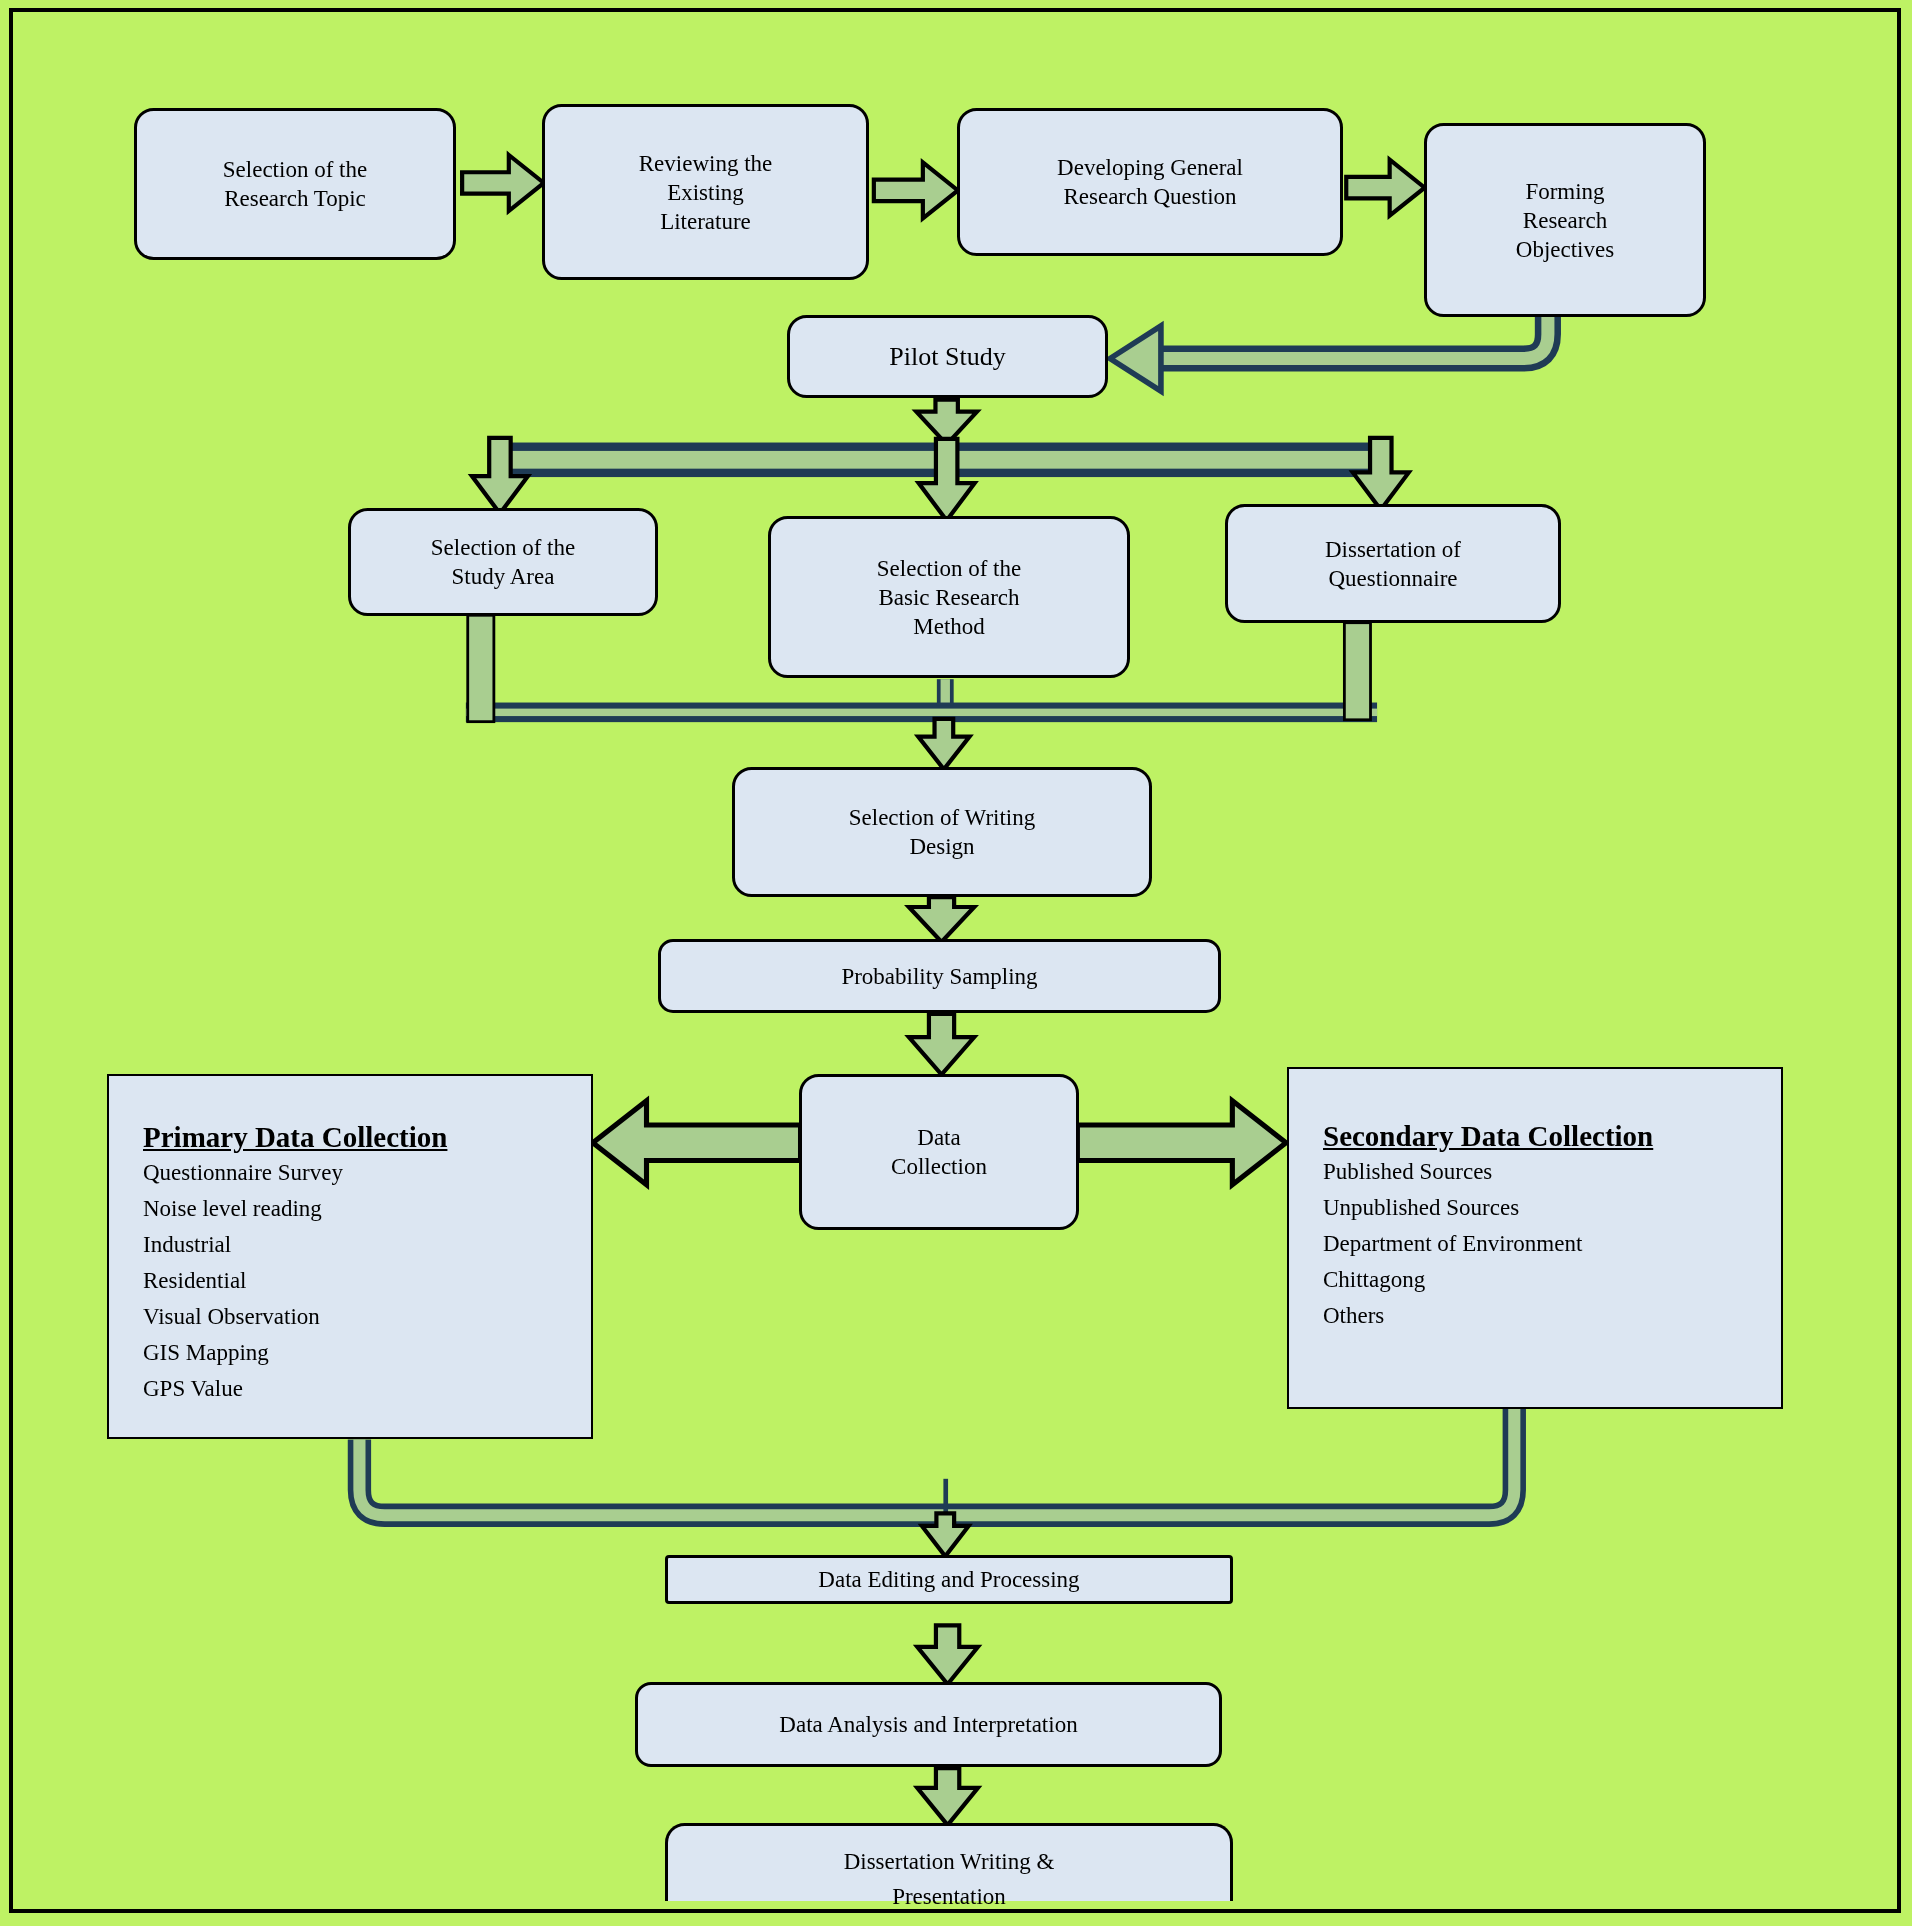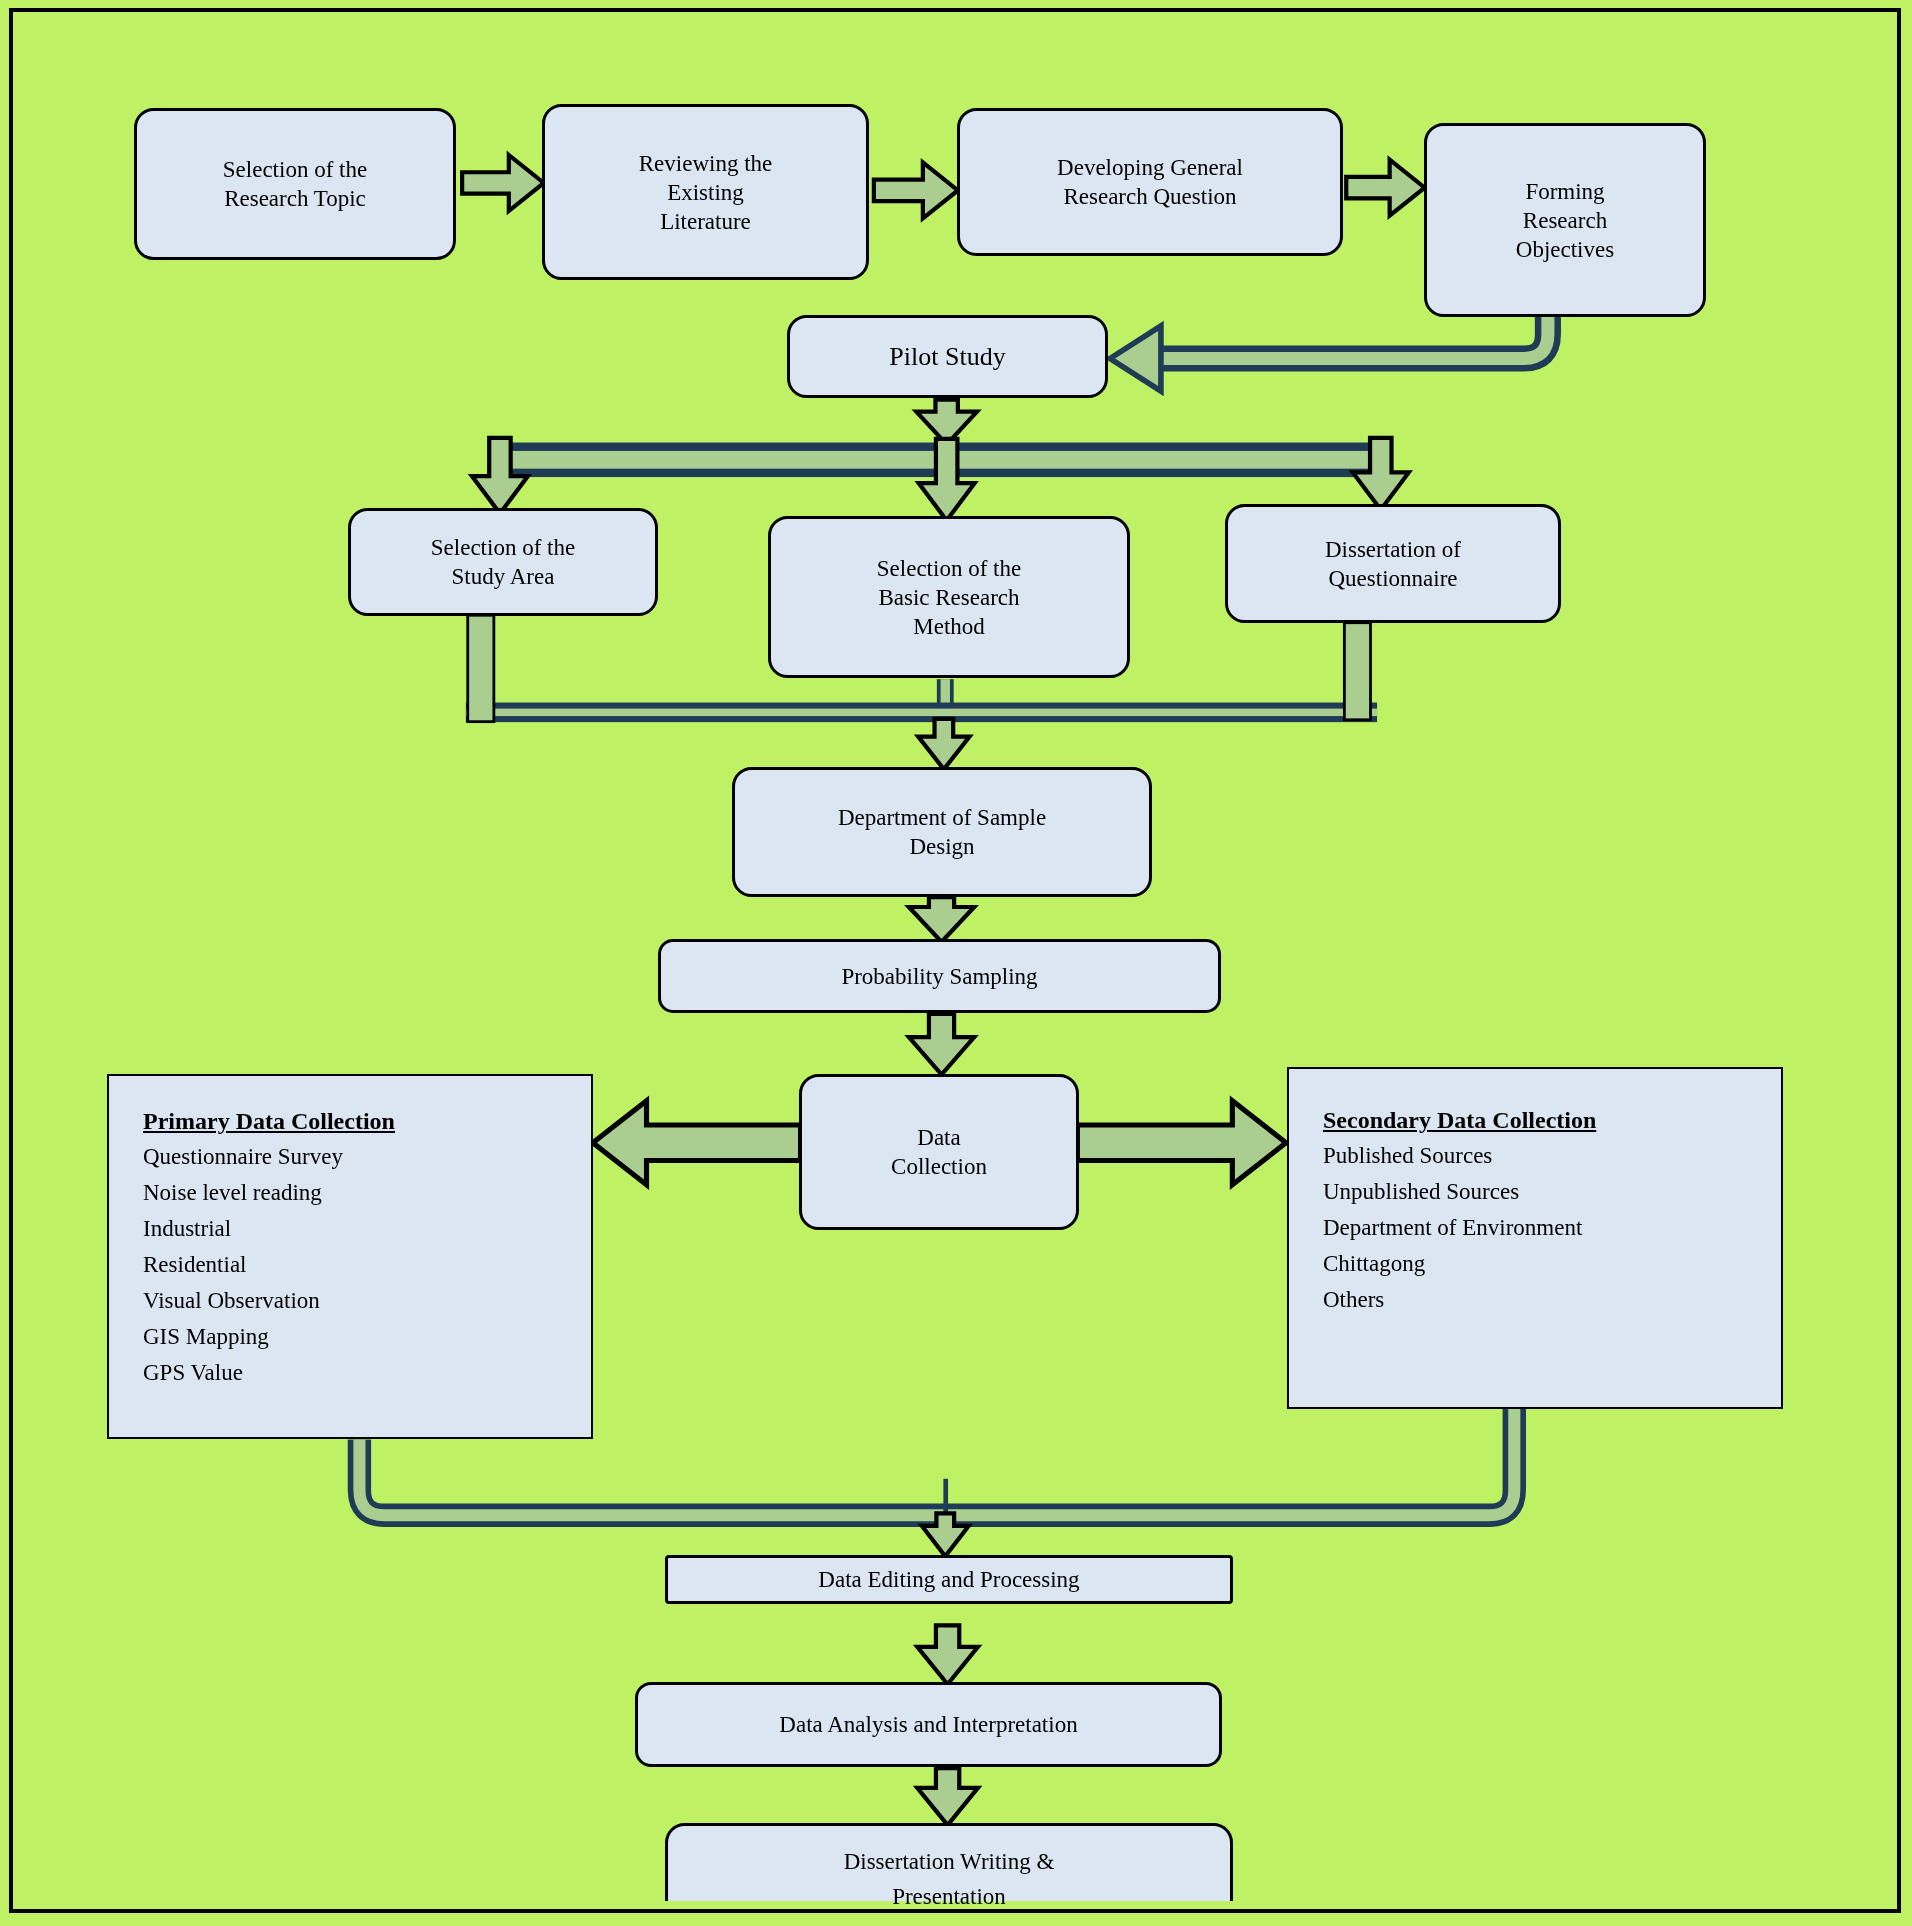--- a/index.html
+++ b/index.html
@@ -6,21 +6,21 @@
   #canvas{position:relative;width:1912px;height:1926px;background:#bef264;overflow:hidden;
           font-family:"Liberation Serif","DejaVu Serif",serif;color:#000;}
   #frame{position:absolute;left:9.3px;top:7.5px;width:1884px;height:1897px;border:4.7px solid #000;}
   #arrows{position:absolute;left:0;top:0;width:1912px;height:1926px;}
   .box{position:absolute;background:#dce6f2;border:3.7px solid #000;border-radius:19.6px;
        display:flex;flex-direction:column;justify-content:center;align-items:center;
        text-align:center;font-size:23px;line-height:29px;box-sizing:border-box;z-index:3;}
   .box span{display:block;}
   .sqbox{position:absolute;background:#dce6f2;border:2.8px solid #000;box-sizing:border-box;
        font-size:23px;line-height:36px;z-index:3;padding-left:34px;padding-right:9.3px;}
-  .u-title{font-weight:bold;text-decoration:underline;font-size:24px;}
+  .u-title{font-weight:bold;text-decoration:underline;font-size:29px;margin-top:16px;}
   .pilot-font{font-size:26px;}
   .clipped{border-bottom:none;border-radius:19.6px 19.6px 0 0;justify-content:flex-start;padding-top:18px;line-height:35px;}
 </style>
 </head>
 <body>
 
 <div id="canvas">
 
   <svg id="arrows" viewBox="0 0 4096 4126" xmlns="http://www.w3.org/2000/svg">
 
@@ -104,21 +104,21 @@
     <span>Selection of the</span>
     <span>Basic Research</span>
     <span>Method</span>
   </div>
   <div class="box" style="left:1225px;top:504px;width:336px;height:119px;">
     <span>Dissertation of</span>
     <span>Questionnaire</span>
   </div>
 
   <div class="box" style="left:732px;top:767px;width:420px;height:130px;">
-    <span>Department of Sample</span>
+    <span>Selection of Writing</span>
     <span>Design</span>
   </div>
   <div class="box" style="left:658px;top:939px;width:563px;height:74px;border-radius:15px;">
     <span>Probability Sampling</span>
   </div>
 
   <div class="box" style="left:799px;top:1074px;width:280px;height:156px;">
     <span>Data</span>
     <span>Collection</span>
   </div>

